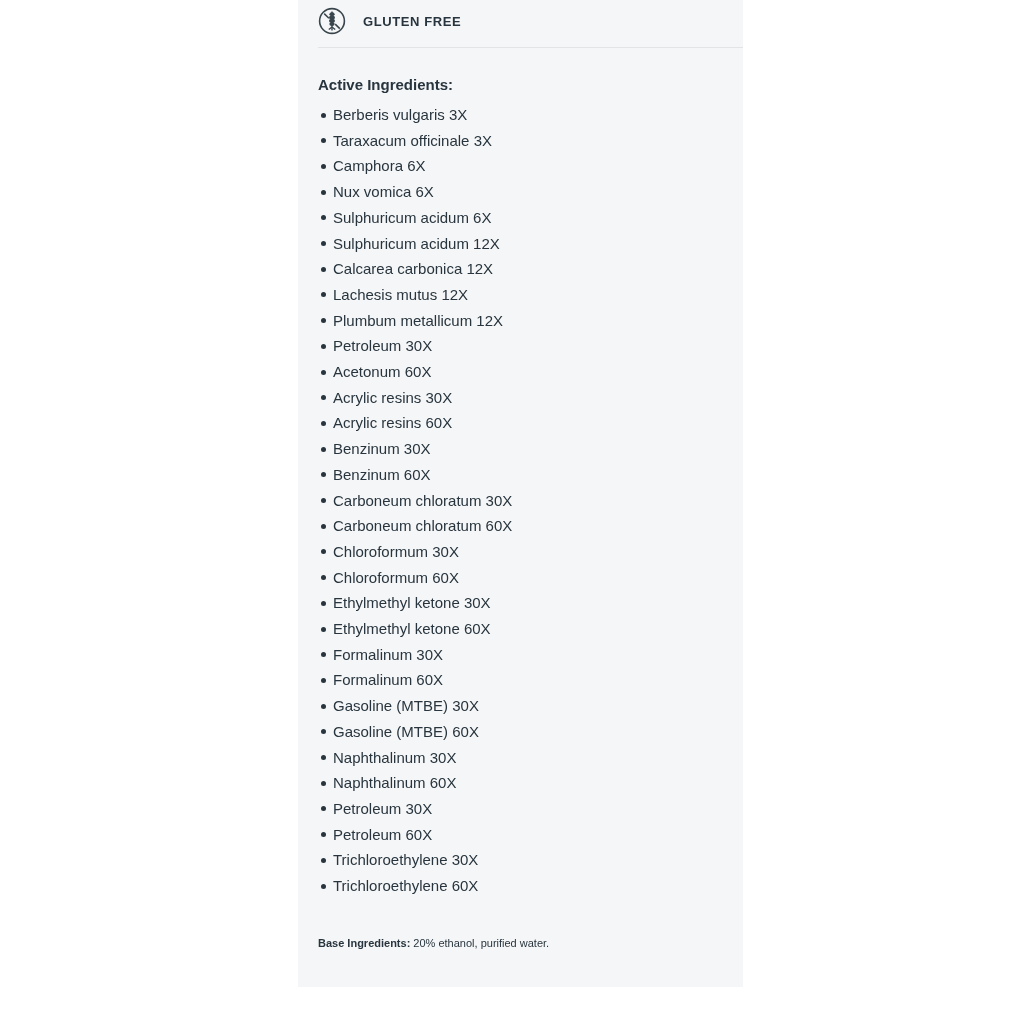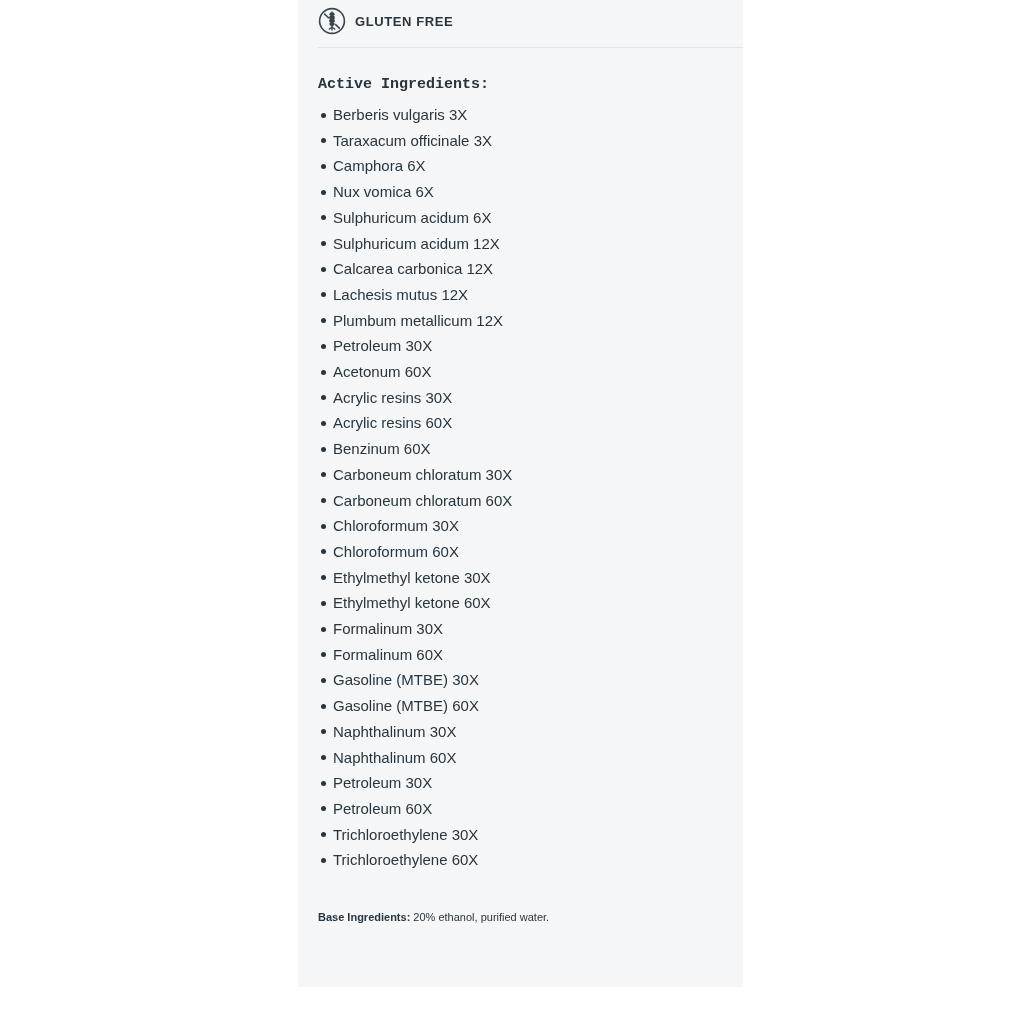--- a/index.html
+++ b/index.html
@@ -17,21 +17,21 @@
     left: 298px;
     top: 0;
     width: 445px;
     height: 987px;
     background: #f5f6f7;
     padding: 6px 0 0 20px;
   }
   .badge-row {
     display: flex;
     align-items: center;
-    gap: 9px;
+    gap: 17px;
     height: 30px;
   }
   .badge-icon {
     width: 28px;
     height: 28px;
     display: inline-flex;
     align-items: center;
     justify-content: center;
   }
   .badge-label {
@@ -46,21 +46,20 @@
     border-top: 1px solid #e2e4e5;
     margin: 11px 0 0 0;
     width: 425px;
     height: 0;
   }
   .heading {
     margin: 27px 0 8px 0;
     font-size: 15px;
     line-height: 19px;
     font-weight: 700;
-    font-family: Liberation Mono, monospace;
   }
   ul.ingredients {
     list-style: none;
     margin: 2px 0 0 0;
     padding: 0;
   }
   ul.ingredients li {
     position: relative;
     padding-left: 15px;
     font-size: 15px;
@@ -118,20 +117,21 @@
       <li>Nux vomica 6X</li>
       <li>Sulphuricum acidum 6X</li>
       <li>Sulphuricum acidum 12X</li>
       <li>Calcarea carbonica 12X</li>
       <li>Lachesis mutus 12X</li>
       <li>Plumbum metallicum 12X</li>
       <li>Petroleum 30X</li>
       <li>Acetonum 60X</li>
       <li>Acrylic resins 30X</li>
       <li>Acrylic resins 60X</li>
+      <li>Benzinum 30X</li>
       <li>Benzinum 60X</li>
       <li>Carboneum chloratum 30X</li>
       <li>Carboneum chloratum 60X</li>
       <li>Chloroformum 30X</li>
       <li>Chloroformum 60X</li>
       <li>Ethylmethyl ketone 30X</li>
       <li>Ethylmethyl ketone 60X</li>
       <li>Formalinum 30X</li>
       <li>Formalinum 60X</li>
       <li>Gasoline (MTBE) 30X</li>

